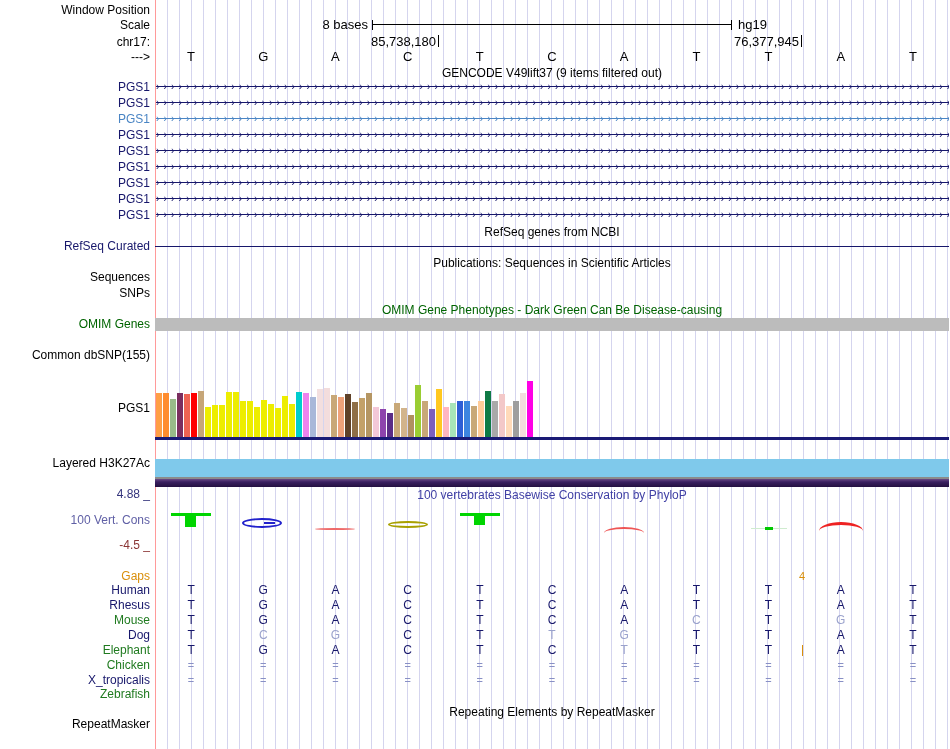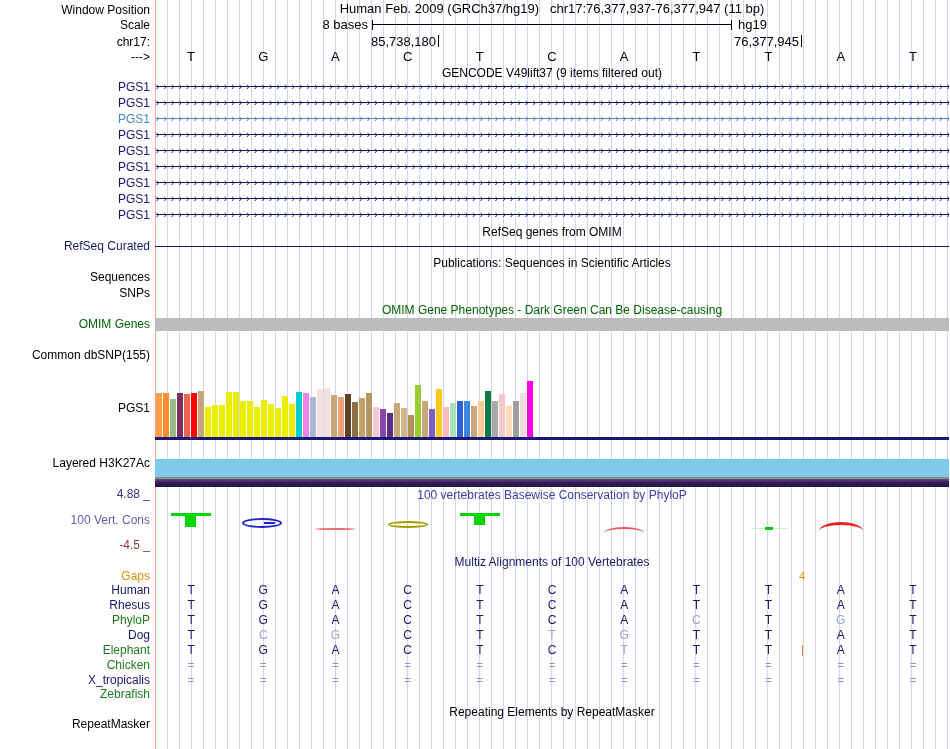--- a/index.html
+++ b/index.html
@@ -24,42 +24,39 @@
   .bar{position:absolute;width:6px;}
 </style>
 </head>
 <body>
 
 <div id="screen">
   <div id="grid" class="abs"></div>
   <div id="edge-line" class="abs"></div>
 
   <div class="abs lbl" style="top:3px">Window Position</div>
-  <div class="abs ctitle" style="top:2px;font-size:13px">
-    <span>Human Feb. 2009 (GRCh37/hg19)</span>&nbsp;&nbsp;&nbsp;<span>chr17:76,377,937-76,377,947 (11 bp)</span>
-  </div>
 
   <div class="abs lbl" style="top:18px">Scale</div>
   <div class="abs" style="left:310px;top:18px;width:58px;text-align:right;font-size:13px;line-height:14px">8 bases</div>
   <div class="abs" style="left:372px;top:20px;width:358px;height:10px;border-left:1px solid #000;border-right:1px solid #000;background:linear-gradient(to bottom,transparent 4px,#000 4px,#000 5px,transparent 5px)"></div>
   <div class="abs" style="left:738px;top:18px;font-size:13px;line-height:14px">hg19</div>
 
   <div class="abs lbl" style="top:35px">chr17:</div>
   <div class="abs" style="left:318px;top:35px;width:118px;text-align:right;font-size:13px;line-height:13px">85,738,180</div>
   <div class="abs tickline" style="left:438px;top:35px;height:12px"></div>
   <div class="abs" style="left:681px;top:35px;width:118px;text-align:right;font-size:13px;line-height:13px">76,377,945</div>
   <div class="abs tickline" style="left:801px;top:35px;height:12px"></div>
 
   <div class="abs lbl" style="top:50px">---&gt;</div>
   <div id="base-row"></div>
 
   <div class="abs ctitle" style="top:66px">GENCODE V49lift37 (9 items filtered out)</div>
   <div id="gencode-rows"></div>
 
-  <div class="abs ctitle" style="top:225px">RefSeq genes from OMIM</div>
+  <div class="abs ctitle" style="top:225px">RefSeq genes from NCBI</div>
   <div class="abs lbl" style="top:239px;color:#17176b">RefSeq Curated</div>
   <div class="abs" style="left:155px;top:246px;width:794px;height:1px;background:#17176b"></div>
 
   <div class="abs ctitle" style="top:256px">Publications: Sequences in Scientific Articles</div>
   <div class="abs lbl" style="top:270px">Sequences</div>
   <div class="abs lbl" style="top:286px">SNPs</div>
 
   <div class="abs ctitle" style="top:303px;color:#006400">OMIM Gene Phenotypes - Dark Green Can Be Disease-causing</div>
   <div class="abs lbl" style="top:317px;color:#006400">OMIM Genes</div>
   <div class="abs" style="left:155px;top:318px;width:794px;height:13px;background:#bcbcbc"></div>
@@ -74,21 +71,20 @@
   <div class="abs" style="left:155px;top:459px;width:794px;height:18px;background:#7fc9eb"></div>
   <div class="abs" style="left:155px;top:477px;width:794px;height:2px;background:#8b8b8b"></div>
   <div class="abs" style="left:155px;top:479px;width:794px;height:8px;background:linear-gradient(to bottom,#6a4a85 0,#3a2060 3px,#241040 100%)"></div>
 
   <div class="abs lbl" style="top:487px;color:#34347c">4.88 _</div>
   <div class="abs ctitle" style="top:488px;color:#4040a5">100 vertebrates Basewise Conservation by PhyloP</div>
   <div class="abs lbl" style="top:513px;color:#5f5fa5">100 Vert. Cons</div>
   <div class="abs lbl" style="top:538px;color:#8b3535">-4.5 _</div>
   <div id="phylop-glyphs"></div>
 
-  <div class="abs ctitle" style="top:555px;color:#17176b">Multiz Alignments of 100 Vertebrates</div>
   <div id="multiz-rows"></div>
 
   <div class="abs ctitle" style="top:705px">Repeating Elements by RepeatMasker</div>
   <div class="abs lbl" style="top:717px">RepeatMasker</div>
 <div class="baseletter" style="position:absolute;left:191.0909090909091px;top:50px;line-height:14px;">T</div>
     <div class="baseletter" style="position:absolute;left:263.27272727272725px;top:50px;line-height:14px;">G</div>
     <div class="baseletter" style="position:absolute;left:335.4545454545455px;top:50px;line-height:14px;">A</div>
     <div class="baseletter" style="position:absolute;left:407.6363636363636px;top:50px;line-height:14px;">C</div>
     <div class="baseletter" style="position:absolute;left:479.81818181818187px;top:50px;line-height:14px;">T</div>
     <div class="baseletter" style="position:absolute;left:552px;top:50px;line-height:14px;">C</div>
@@ -200,21 +196,21 @@
     <div class="mzletter" style="position:absolute;left:263.27272727272725px;top:598px;color:#17176b;">G</div>
     <div class="mzletter" style="position:absolute;left:335.4545454545455px;top:598px;color:#17176b;">A</div>
     <div class="mzletter" style="position:absolute;left:407.6363636363636px;top:598px;color:#17176b;">C</div>
     <div class="mzletter" style="position:absolute;left:479.81818181818187px;top:598px;color:#17176b;">T</div>
     <div class="mzletter" style="position:absolute;left:552px;top:598px;color:#17176b;">C</div>
     <div class="mzletter" style="position:absolute;left:624.1818181818182px;top:598px;color:#17176b;">A</div>
     <div class="mzletter" style="position:absolute;left:696.3636363636364px;top:598px;color:#17176b;">T</div>
     <div class="mzletter" style="position:absolute;left:768.5454545454546px;top:598px;color:#17176b;">T</div>
     <div class="mzletter" style="position:absolute;left:840.7272727272727px;top:598px;color:#17176b;">A</div>
     <div class="mzletter" style="position:absolute;left:912.909090909091px;top:598px;color:#17176b;">T</div>
-    <div class="lbl" style="position:absolute;top:613px;color:#1f7a1f;">PhyloP</div>
+    <div class="lbl" style="position:absolute;top:613px;color:#1f7a1f;">Mouse</div>
     <div class="mzletter" style="position:absolute;left:191.0909090909091px;top:613px;color:#17176b;">T</div>
     <div class="mzletter" style="position:absolute;left:263.27272727272725px;top:613px;color:#17176b;">G</div>
     <div class="mzletter" style="position:absolute;left:335.4545454545455px;top:613px;color:#17176b;">A</div>
     <div class="mzletter" style="position:absolute;left:407.6363636363636px;top:613px;color:#17176b;">C</div>
     <div class="mzletter" style="position:absolute;left:479.81818181818187px;top:613px;color:#17176b;">T</div>
     <div class="mzletter" style="position:absolute;left:552px;top:613px;color:#17176b;">C</div>
     <div class="mzletter" style="position:absolute;left:624.1818181818182px;top:613px;color:#17176b;">A</div>
     <div class="mzletter" style="position:absolute;left:696.3636363636364px;top:613px;color:#9aa2cc;">C</div>
     <div class="mzletter" style="position:absolute;left:768.5454545454546px;top:613px;color:#17176b;">T</div>
     <div class="mzletter" style="position:absolute;left:840.7272727272727px;top:613px;color:#9aa2cc;">G</div>

